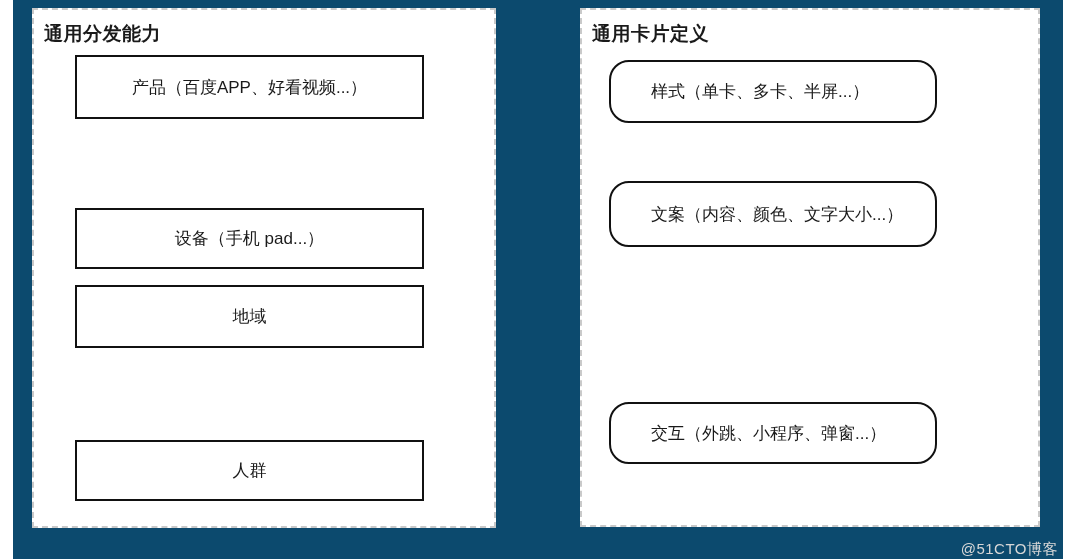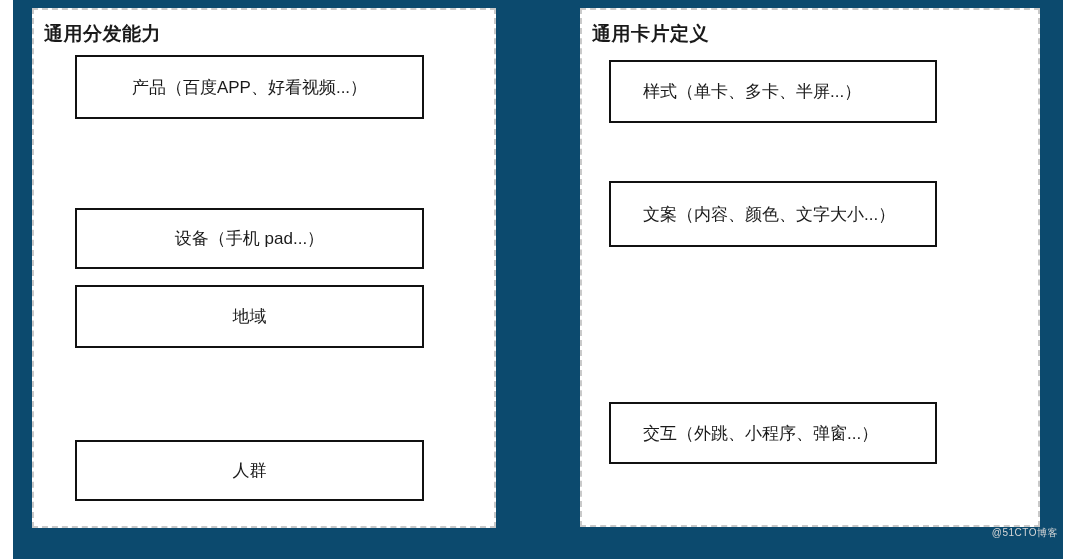--- a/index.html
+++ b/index.html
@@ -35,43 +35,43 @@
     position: absolute;
     border: 2px solid #111111;
     background: #ffffff;
     display: flex;
     align-items: center;
     color: #1a1a1a;
     font-size: 17px;
     white-space: nowrap;
   }
   .node-center { justify-content: center; text-align: center; }
-  .node-start  { justify-content: flex-start; padding-left: 32px; text-align: left; }
+  .node-start  { justify-content: flex-start; padding-left: 40px; text-align: left; border-radius: 20px; }
   .panel-left .node  { left: 41px; width: 349px; }
   .panel-right .node { left: 27px; width: 328px; }
 
   
   .l0 { top: 45px;  height: 64px; }
   .l1 { top: 122px; height: 62px; }
   .l2 { top: 198px; height: 61px; text-align: right; }
   .l3 { top: 275px; height: 63px; }
   .l4 { top: 352px; height: 63px; }
   .l5 { top: 430px; height: 61px; }
 
   
   .r0 { top: 50px;  height: 63px; }
   .r1 { top: 171px; height: 66px; }
   .r2 { top: 276px; height: 67px; }
   .r3 { top: 392px; height: 62px; }
 
   .watermark {
     position: absolute;
-    right: 5px; bottom: 19px;
+    right: 5px; bottom: 0;
     color: #d7d7d7;
-    font-size: 10px;
+    font-size: 15px;
     letter-spacing: 0.5px;
     user-select: none;
   }
 </style>
 </head>
 <body>
 
 <div class="canvas">
 
   <section class="panel panel-left">

